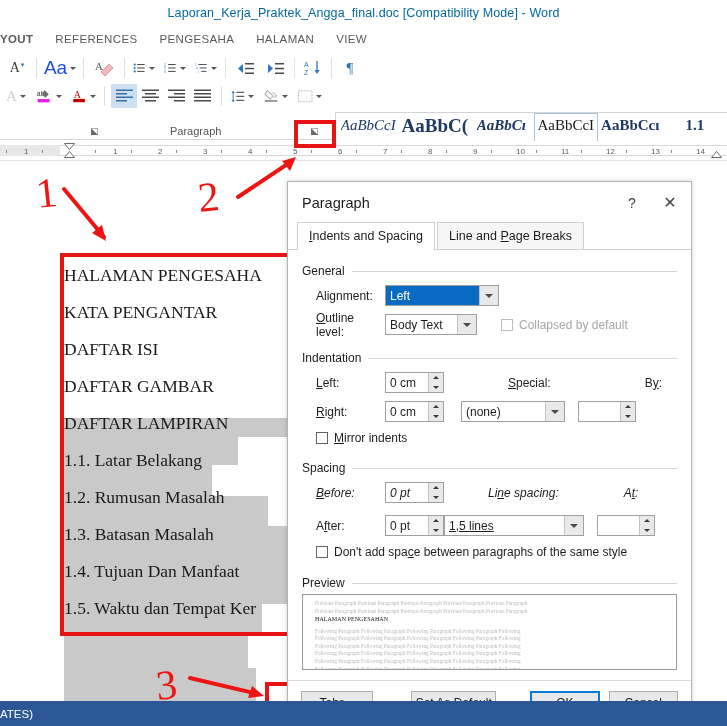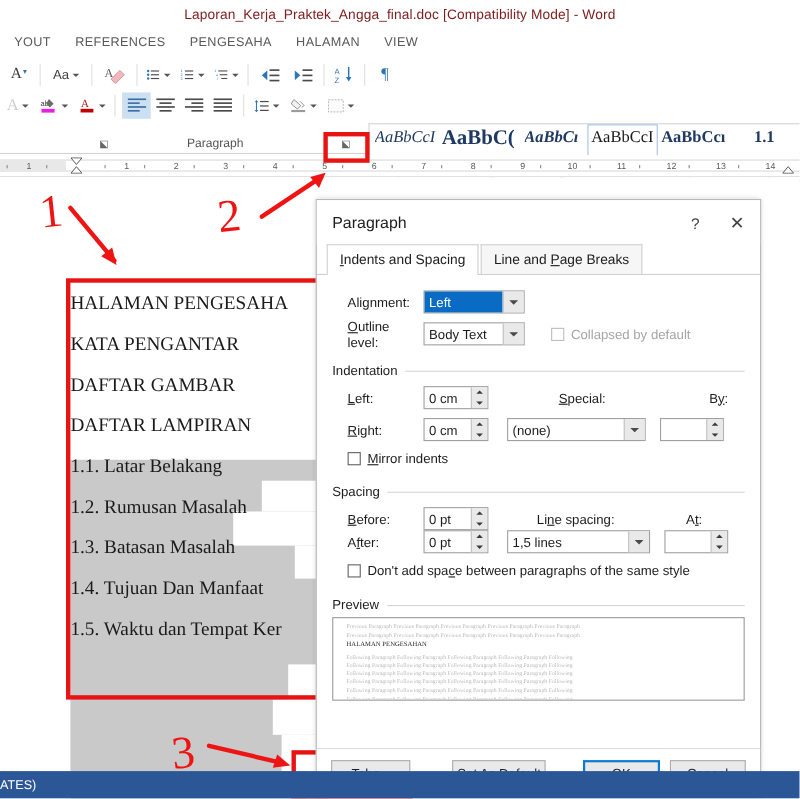--- a/index.html
+++ b/index.html
@@ -13,33 +13,33 @@
     -webkit-font-smoothing: antialiased;
   }
 
   
   #titlebar {
     position:absolute; left:0; top:0; width:727px; height:25px;
     background:#ffffff;
     display:flex; align-items:center; justify-content:center;
   }
   #titlebar .title {
-    font-size:12.5px; color:#7f1d1d; letter-spacing:.1px; white-space:nowrap;
+    font-size:12.5px; color:#0369a1; letter-spacing:.1px; white-space:nowrap;
   }
 
   
   #ribbon-tabs {
     position:absolute; left:0; top:25px; width:727px; height:27px;
     background:#ffffff; display:flex; align-items:center;
   }
   #ribbon-tabs .tab {
     font-size:11.5px; color:#595959; letter-spacing:.35px;
     padding:0 11px; white-space:nowrap; cursor:default;
   }
-  #ribbon-tabs .tab:first-child { padding-left:13px; }
+  #ribbon-tabs .tab:first-child { padding-left:0;font-weight:bold; }
 
   
   #ribbon {
     position:absolute; left:0; top:52px; width:727px; height:88px;
     background:#ffffff; border-bottom:1px solid #d4d4d4;
   }
   .rbrow { position:absolute; display:flex; align-items:center; }
   .rbtn {
     height:24px; min-width:24px;
     display:flex; align-items:center; justify-content:center;
@@ -237,21 +237,21 @@
 
 <div id="ribbon">
 
   <div class="rbrow" style="left:4px; top:4px;">
     <div class="rbtn" style="width:26px;">
       <span style="font-family:'Liberation Serif',serif;font-size:14px;color:#3b3b3b;">A</span>
       <span style="font-size:7px;color:#2e75b6;margin-left:1px;margin-top:-6px;">▾</span>
     </div>
     <div class="vsep"></div>
     <div class="rbtn" style="width:34px;">
-      <span style="font-size:12px;color:#404040;">Aa</span>
+      <span style="font-size:19px;color:#1d4ed8;">Aa</span>
         <span class="caret"></span>
     </div>
     <div class="vsep"></div>
     <div class="rbtn" style="width:28px;">
       <svg width="20" height="18" viewBox="0 0 20 18">
         <text x="1" y="11" font-size="11" fill="#5b5b5b" font-family="Liberation Serif, serif">A</text>
         <path d="M7 13 L15 5 L19 9 L11 17 Z" fill="#f2b9bc" stroke="#c98b90" stroke-width=".8"></path>
       </svg>
     </div>
     <div class="vsep"></div>
@@ -499,20 +499,23 @@
   <div class="white-notch" style="left:278px;top:540px;width:20px;height:32px;"></div>
 
   <div id="doctext">
     <div class="dline">
         <span>HALAMAN PENGESAHA</span>
       </div>
     <div class="dline">
         <span>KATA PENGANTAR</span>
       </div>
     <div class="dline">
+        <span>DAFTAR ISI</span>
+      </div>
+    <div class="dline">
         <span>DAFTAR GAMBAR</span>
       </div>
     <div class="dline">
         <span>DAFTAR LAMPIRAN</span>
       </div>
     <div class="dline">
         <span>1.1. Latar Belakang</span>
       </div>
     <div class="dline">
         <span>1.2. Rumusan Masalah</span>
@@ -566,23 +569,27 @@
       <span><u class="k">I</u><span>ndents and Spacing</span></span>
     </div>
     <div class="dtab">
       <span>Line and <u class="k">P</u>age Breaks</span>
     </div>
   </div>
 
   <div id="dlg-body">
 
     <div class="grp">
+      <div class="grp-hdr">
+        <span class="lbl">General</span>
+        <span class="line"></span>
+      </div>
       <div class="frow" style="margin-bottom:8px;">
         <span class="flabel" style="width:83px;padding-left:14px;">Ali<u class="k">g</u>nment:</span>
-        <div class="combo" style="width:92px;">
+        <div class="combo" style="width:114px;">
           <div class="val sel">Left</div>
           <div class="arrow">
               <i></i>
             </div>
         </div>
       </div>
       <div class="frow" style="margin-bottom:8px;">
         <span class="flabel" style="width:83px;padding-left:14px;"><u class="k">O</u>utline level:</span>
         <div class="combo" style="width:92px;">
           <div class="val">Body Text</div>
@@ -624,21 +631,21 @@
           <div class="val">0 cm</div>
           <div class="btns">
               <div class="up">
                 <i></i>
               </div>
               <div class="dn">
                 <i></i>
               </div>
             </div>
         </div>
-        <div class="combo" style="width:126px;margin-left:17px;">
+        <div class="combo" style="width:104px;margin-left:17px;">
           <div class="val">(none)</div>
           <div class="arrow">
               <i></i>
             </div>
         </div>
         <div class="spin" style="width:58px;margin-left:13px;">
           <div class="val"></div>
           <div class="btns">
               <div class="up">
                 <i></i>
@@ -653,21 +660,21 @@
         <span class="cbx"></span>
         <span class="cklabel"><u class="k">M</u>irror indents</span>
       </div>
     </div>
 
     <div class="grp" style="margin-top:15px;">
       <div class="grp-hdr">
         <span class="lbl">Spacing</span>
         <span class="line"></span>
       </div>
-      <div class="frow" style="margin-bottom:0;">
+      <div class="frow" style="margin-bottom:12px;font-style:italic;">
         <span class="flabel" style="width:83px;padding-left:14px;"><u class="k">B</u>efore:</span>
         <div class="spin" style="width:59px;">
           <div class="val">0 pt</div>
           <div class="btns">
               <div class="up">
                 <i></i>
               </div>
               <div class="dn">
                 <i></i>
               </div>
@@ -682,21 +689,21 @@
           <div class="val">0 pt</div>
           <div class="btns">
               <div class="up">
                 <i></i>
               </div>
               <div class="dn">
                 <i></i>
               </div>
             </div>
         </div>
-        <div class="combo" style="width:130px;margin-left:17px;">
+        <div class="combo" style="width:140px;text-decoration:underline;">
           <div class="val">1,5 lines</div>
           <div class="arrow">
               <i></i>
             </div>
         </div>
         <div class="spin" style="width:58px;margin-left:13px;">
           <div class="val"></div>
           <div class="btns">
               <div class="up">
                 <i></i>

